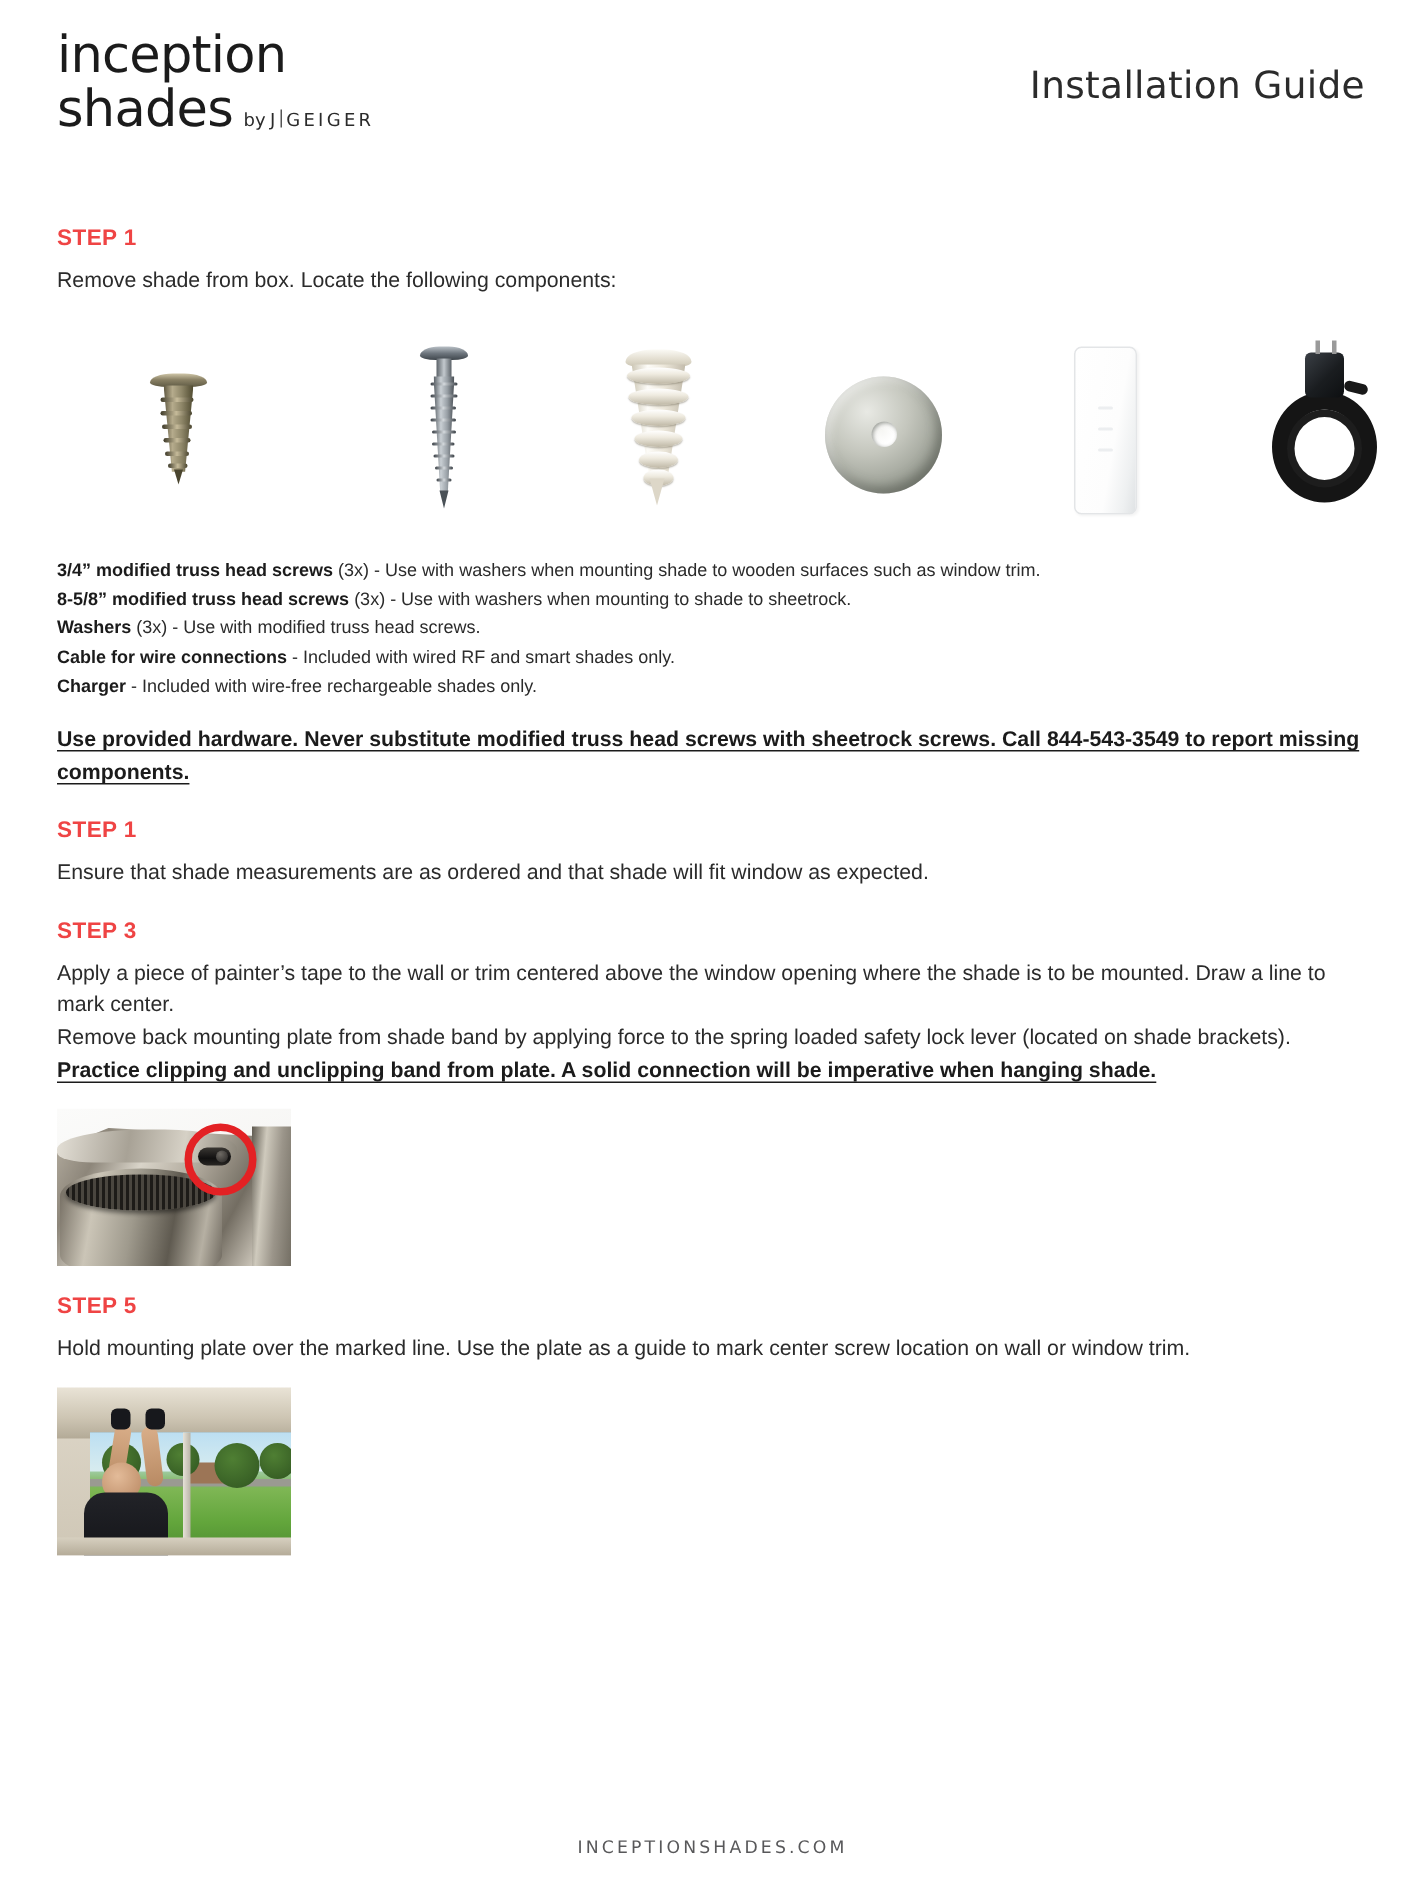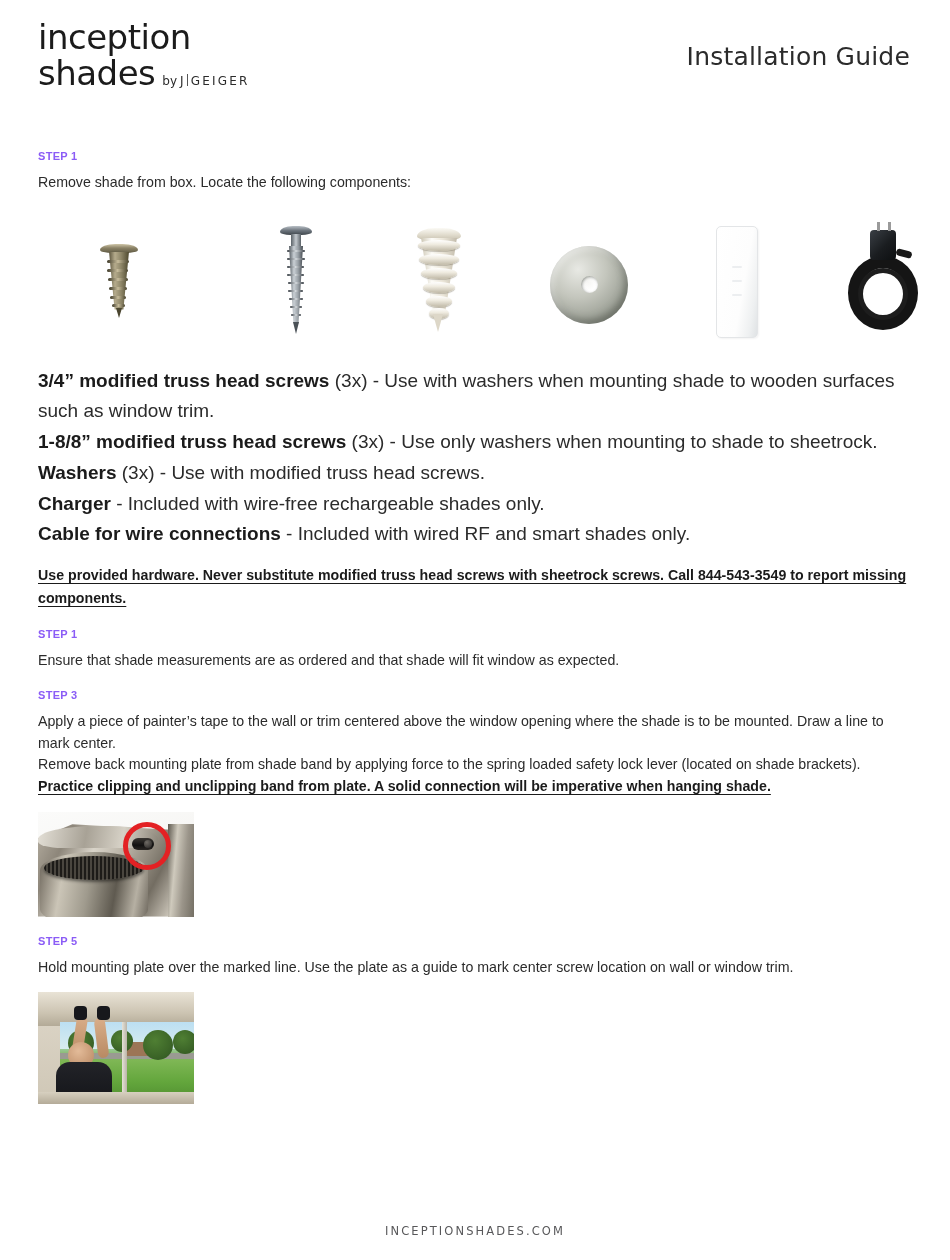--- a/index.html
+++ b/index.html
@@ -71,24 +71,24 @@
     letter-spacing: 0.2px;
   }
 
   
   .content {
     position: absolute;
     left: 38px; top: 150px;
     width: 874px;
   }
   .step-head {
-    font-size: 11px;
+    font-size: 15px;
     font-weight: 700;
     letter-spacing: 0.3px;
-    color: #8b5cf6;
+    color: #ef4444;
     margin-top: 18px;
     margin-bottom: 10px;
   }
   .step-head.first { margin-top: 0; }
   .body-text {
     font-size: 14.2px;
     line-height: 1.52;
     color: #2b2b2b;
   }
 
@@ -255,21 +255,21 @@
     position: absolute; left: 52px; top: 28px;
     width: 16px; height: 7px;
     border-radius: 4px;
     background: #191919;
     transform: rotate(14deg);
   }
 
   
   .comp-list { margin-top: 4px; }
   .comp-item {
-    font-size: 19px;
+    font-size: 12px;
     line-height: 1.62;
     color: #2b2b2b;
   }
   .comp-item b { font-weight: 700; color: #1b1b1b; }
   .notice {
     margin-top: 14px;
     font-size: 14.2px;
     line-height: 1.6;
     font-weight: 700;
     color: #1b1b1b;
@@ -537,24 +537,24 @@
         <div class="plug"></div>
         <div class="prong" style="left:33px;"></div>
         <div class="prong" style="left:44px;"></div>
         <div class="lead"></div>
       </div>
 
     </div>
 
     <div class="comp-list">
       <div class="comp-item"><b>3/4” modified truss head screws</b><span> (3x) - Use with washers when mounting shade to wooden surfaces such as window trim.</span></div>
-      <div class="comp-item"><b>1-8/8” modified truss head screws</b><span> (3x) - Use only washers when mounting to shade to sheetrock.</span></div>
+      <div class="comp-item"><b>8-5/8” modified truss head screws</b><span> (3x) - Use with washers when mounting to shade to sheetrock.</span></div>
       <div class="comp-item"><b>Washers</b><span> (3x) - Use with modified truss head screws.</span></div>
+      <div class="comp-item"><b>Cable for wire connections</b><span> - Included with wired RF and smart shades only.</span></div>
       <div class="comp-item"><b>Charger</b><span> - Included with wire-free rechargeable shades only.</span></div>
-      <div class="comp-item"><b>Cable for wire connections</b><span> - Included with wired RF and smart shades only.</span></div>
     </div>
 
     <div class="notice">Use provided hardware. Never substitute modified truss head screws with sheetrock screws. Call 844-543-3549 to report missing components. </div>
 
     <div class="step-head">STEP 1</div>
     <div class="body-text">Ensure that shade measurements are as ordered and that shade will fit window as expected.</div>
 
     <div class="step-head">STEP 3</div>
     <div class="body-text">Apply a piece of painter’s tape to the wall or trim centered above the window opening where the shade is to be mounted. Draw a line to mark center.</div>
 

